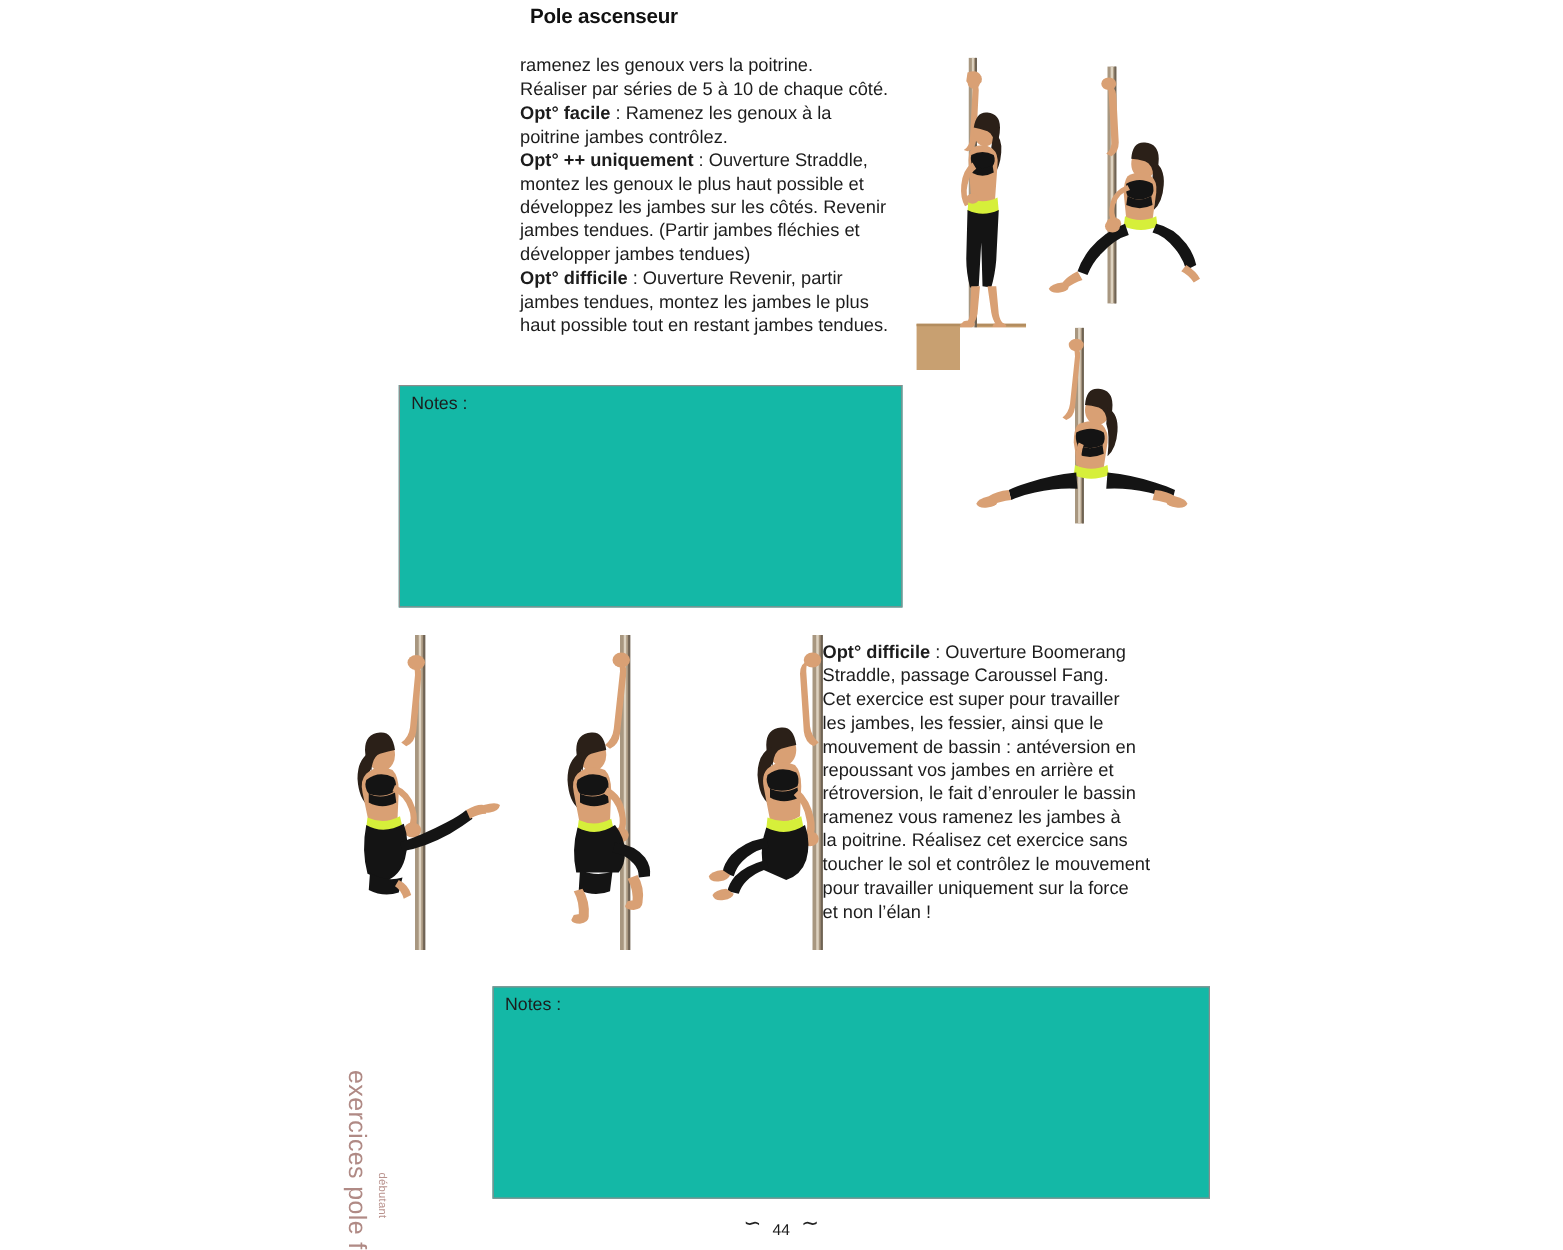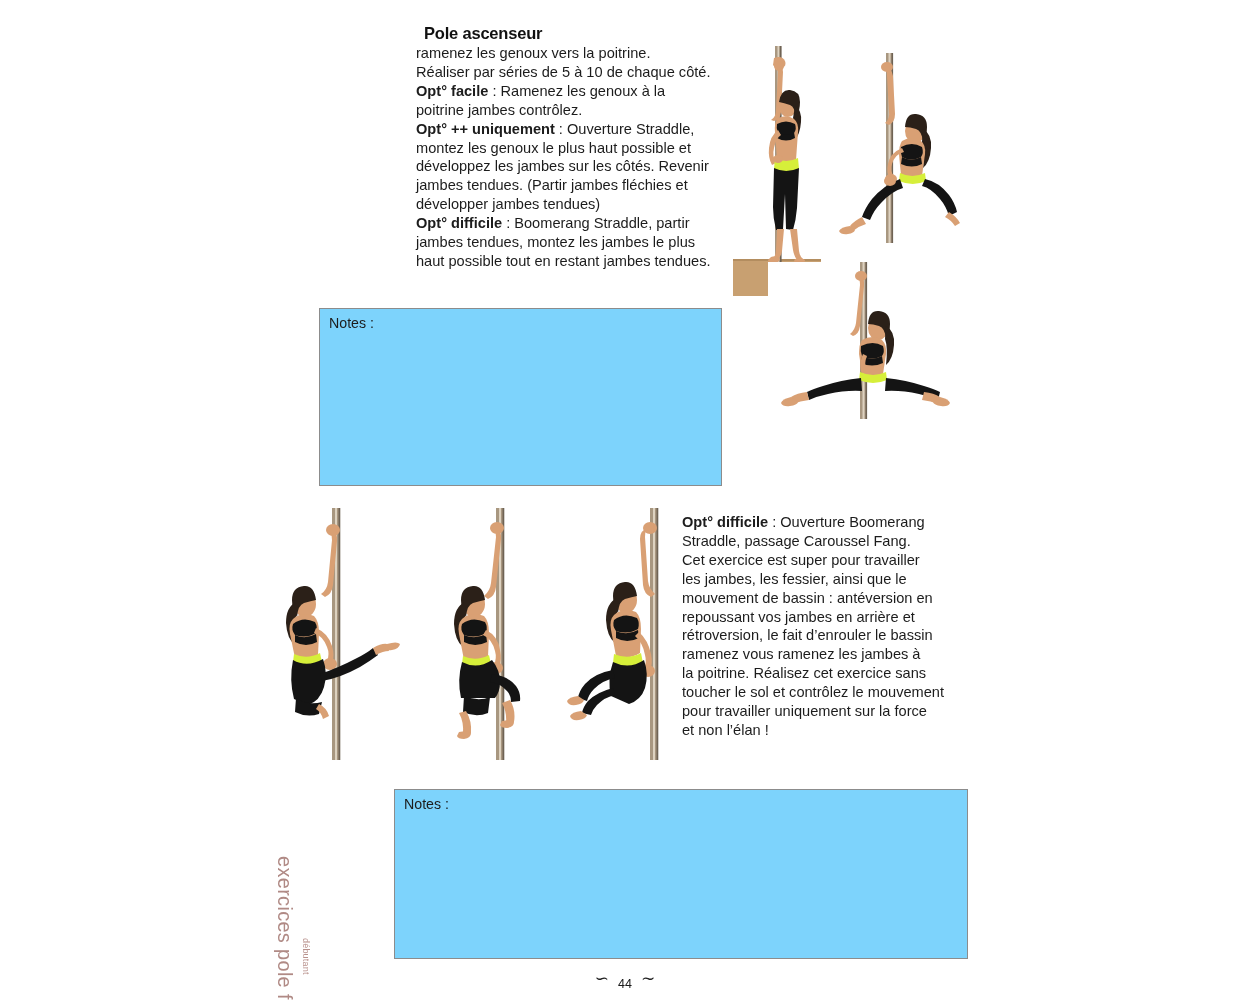--- a/index.html
+++ b/index.html
@@ -13,46 +13,46 @@
     position: relative;
     overflow: hidden;
     font-family: "Liberation Sans", sans-serif;
     color: #1a1a1a;
   }
 
   
   .page-title {
     position: absolute;
     left: 424px;
-    top: 24px;
+    top: 4px;
     font-size: 16.5px;
     font-weight: bold;
     letter-spacing: -0.2px;
     color: #111111;
     white-space: nowrap;
   }
 
   
   .textblock {
     position: absolute;
     font-size: 14.6px;
     line-height: 18.9px;
     color: #1c1c1c;
   }
   .textblock .ln { display: block; white-space: nowrap; }
   .textblock b { font-weight: bold; }
 
   #intro-text  { left: 416px; top: 44px;  width: 310px; }
-  #boomerang-text { left: 682px; top: 513px; width: 272px; }
+  #boomerang-text { left: 658px; top: 513px; width: 272px; }
 
   
   .notes-box {
     position: absolute;
     border: 1px solid #8c8c8c;
-    background: #7dd3fc;
+    background: #14b8a6;
     box-sizing: border-box;
   }
   .notes-label {
     position: absolute;
     left: 9px;
     top: 6px;
     font-size: 14.2px;
     color: #1c1c1c;
     white-space: nowrap;
   }
@@ -124,21 +124,21 @@
 <div class="textblock" id="intro-text">
     <span class="ln"><span>ramenez les genoux vers la poitrine.</span></span>
     <span class="ln"><span>Réaliser par séries de 5 à 10 de chaque côté.</span></span>
     <span class="ln"><b>Opt° facile</b><span> : Ramenez les genoux à la</span></span>
     <span class="ln"><span>poitrine jambes contrôlez.</span></span>
     <span class="ln"><b>Opt° ++ uniquement</b><span> : Ouverture Straddle,</span></span>
     <span class="ln"><span>montez les genoux le plus haut possible et</span></span>
     <span class="ln"><span>développez les jambes sur les côtés. Revenir</span></span>
     <span class="ln"><span>jambes tendues. (Partir jambes fléchies et</span></span>
     <span class="ln"><span>développer jambes tendues)</span></span>
-    <span class="ln"><b>Opt° difficile</b><span> : Boomerang Straddle, partir</span></span>
+    <span class="ln"><b>Opt° difficile</b><span> : Ouverture Revenir, partir</span></span>
     <span class="ln"><span>jambes tendues, montez les jambes le plus</span></span>
     <span class="ln"><span>haut possible tout en restant jambes tendues.</span></span>
   </div>
 
 <div class="photo" id="photo-top-1" style="left:733px; top:46px; width:88px; height:250px;">
   <svg viewBox="0 0 88 250" xmlns="http://www.w3.org/2000/svg">
     <rect x="0" y="0" width="88" height="250" fill="#ffffff"></rect>
     <rect x="0" y="213" width="88" height="37" fill="#c8a071"></rect>
     <rect x="0" y="213" width="88" height="2" fill="#b38d5f"></rect>
 

